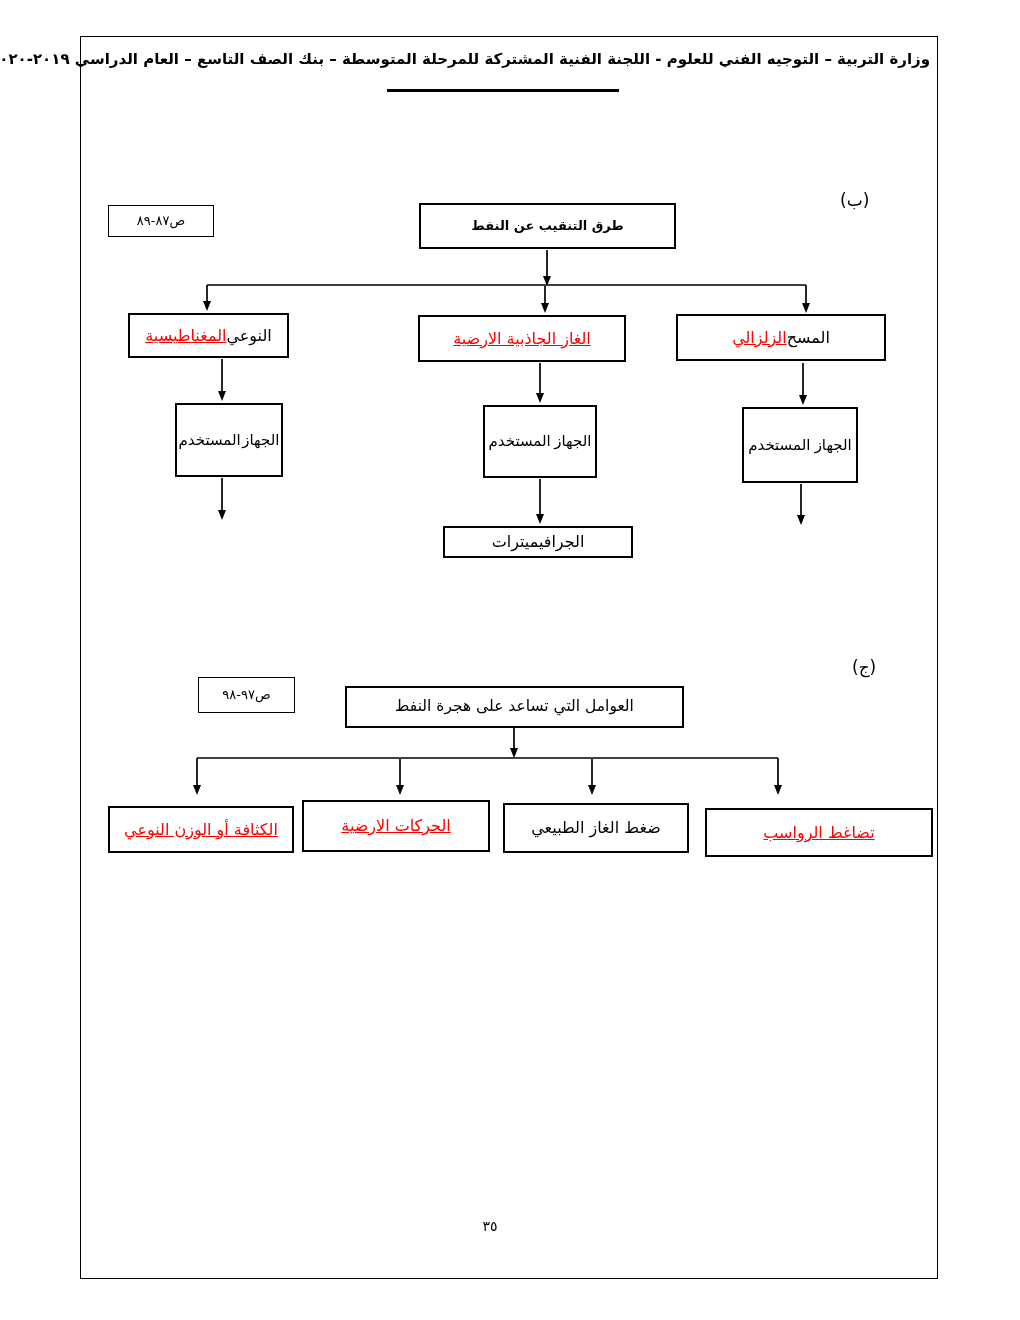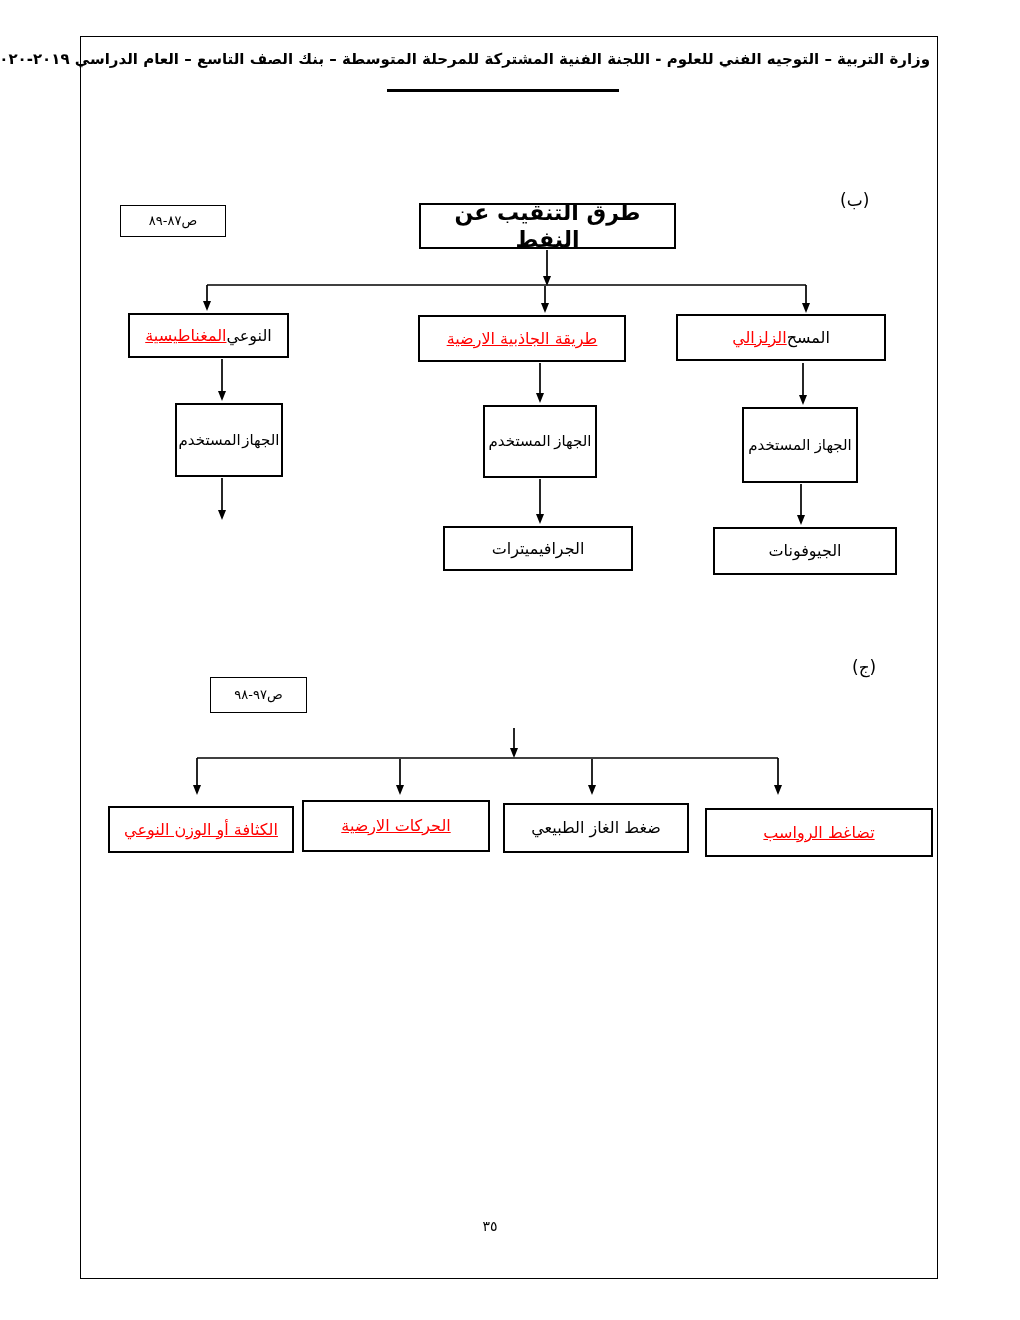--- a/index.html
+++ b/index.html
@@ -29,22 +29,22 @@
     background: #000;
   }
   .sec-label {
     position: absolute; direction: rtl; font-size: 17px; color: #000;
   }
   .box {
     position: absolute; display: flex; align-items: center; justify-content: center;
     border: 2px solid #000; background: #fff;
     direction: rtl; text-align: center; font-size: 16px; line-height: 1.25;
   }
-  .box-strong { border-width: 2.5px; font-weight: bold; font-size: 22px; }
-  .pageref { border-width: 1.4px; font-size: 13px; margin-left: 12px; }
+  .box-strong { border-width: 2.5px; font-weight: bold; font-size: 13px; }
+  .pageref { border-width: 1.4px; font-size: 13px; }
   .device-box {
     justify-content: space-evenly; font-size: 15px;
   }
   .red { color: var(--red); text-decoration: underline; }
   .two-tone span { white-space: pre; }
   svg.connectors { position: absolute; left: 0; top: 0; }
   .page-number {
     position: absolute; left: 450px; top: 1218px; width: 80px;
     text-align: center; font-size: 14px; direction: rtl;
   }
@@ -91,46 +91,46 @@
   <div class="sec-label" style="left:840px; top:190px;">(ب)</div>
 
   <div class="box pageref" style="left:108px; top:205px; width:106px; height:32px;">ص٨٧-٨٩</div>
 
   <div class="box box-strong" style="left:419px; top:203px; width:257px; height:46px;">طرق التنقيب عن النفط</div>
 
   <div class="box two-tone" style="left:676px; top:314px; width:210px; height:47px;">
     <span>المسح</span>
     <span class="red">الزلزالي</span>
   </div>
-  <div class="box red" style="left:418px; top:315px; width:208px; height:47px;">طريقة الجاذبية الارضية</div>
+  <div class="box red" style="left:418px; top:315px; width:208px; height:47px;">الغاز الجاذبية الارضية</div>
   <div class="box two-tone" style="left:128px; top:313px; width:161px; height:45px;">
     <span>النوعي</span>
     <span class="red">المغناطيسية</span>
   </div>
 
   <div class="box device-box" style="left:742px; top:407px; width:116px; height:76px;">
     <span>الجهاز</span>
     <span>المستخدم</span>
   </div>
   <div class="box device-box" style="left:483px; top:405px; width:114px; height:73px;">
     <span>الجهاز</span>
     <span>المستخدم</span>
   </div>
   <div class="box device-box" style="left:175px; top:403px; width:108px; height:74px;">
     <span>الجهاز</span>
     <span>المستخدم</span>
   </div>
 
-  <div class="box" style="left:713px; top:527px; width:184px; height:48px;">الجيوفونات</div>
-  <div class="box" style="left:443px; top:526px; width:190px; height:45px;">الجرافيميترات</div>
+  <div class="box" style="left:443px; top:526px; width:190px; height:32px;">الجرافيميترات</div>
 
   <div class="sec-label" style="left:852px; top:657px;">(ج)</div>
 
   <div class="box pageref" style="left:198px; top:677px; width:97px; height:36px;">ص٩٧-٩٨</div>
 
+  <div class="box" style="left:345px; top:686px; width:339px; height:42px; font-size:15.5px;">العوامل التي تساعد على هجرة النفط</div>
 
   <div class="box red" style="left:705px; top:808px; width:228px; height:49px;">تضاغط الرواسب</div>
   <div class="box" style="left:503px; top:803px; width:186px; height:50px;">ضغط الغاز الطبيعي</div>
   <div class="box red" style="left:302px; top:800px; width:188px; height:52px;">الحركات الارضية</div>
   <div class="box red" style="left:108px; top:806px; width:186px; height:47px;">الكثافة أو الوزن النوعي</div>
 
   <div class="page-number">٣٥</div>
 
 </div>
 

